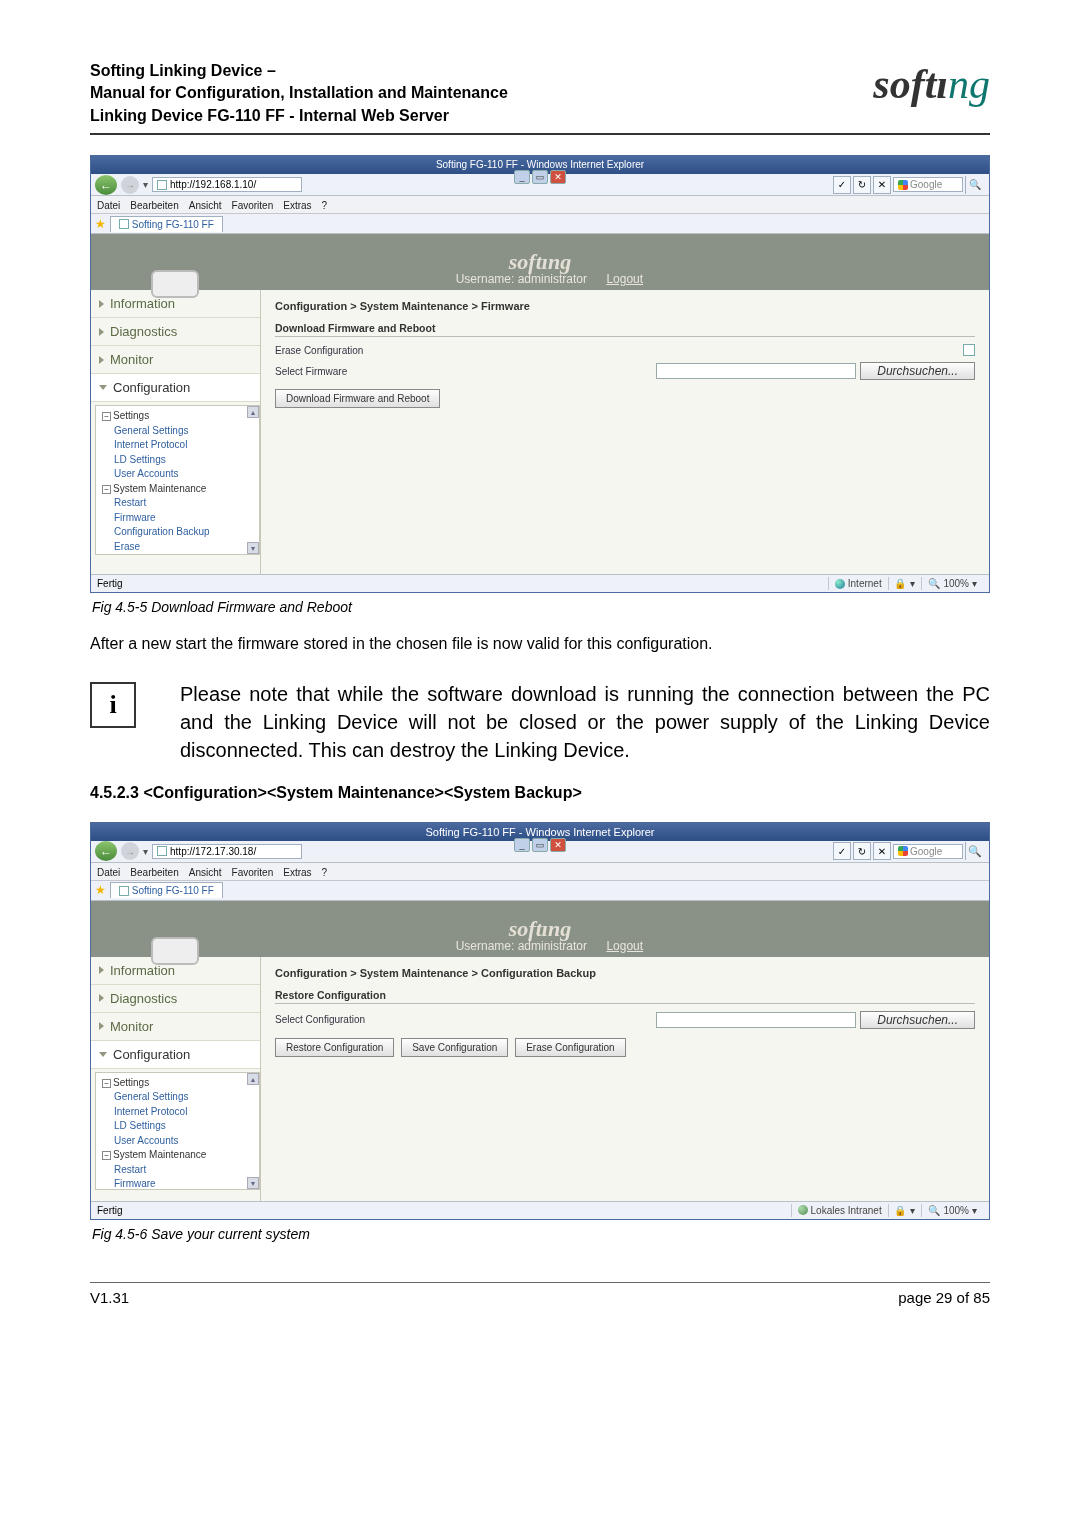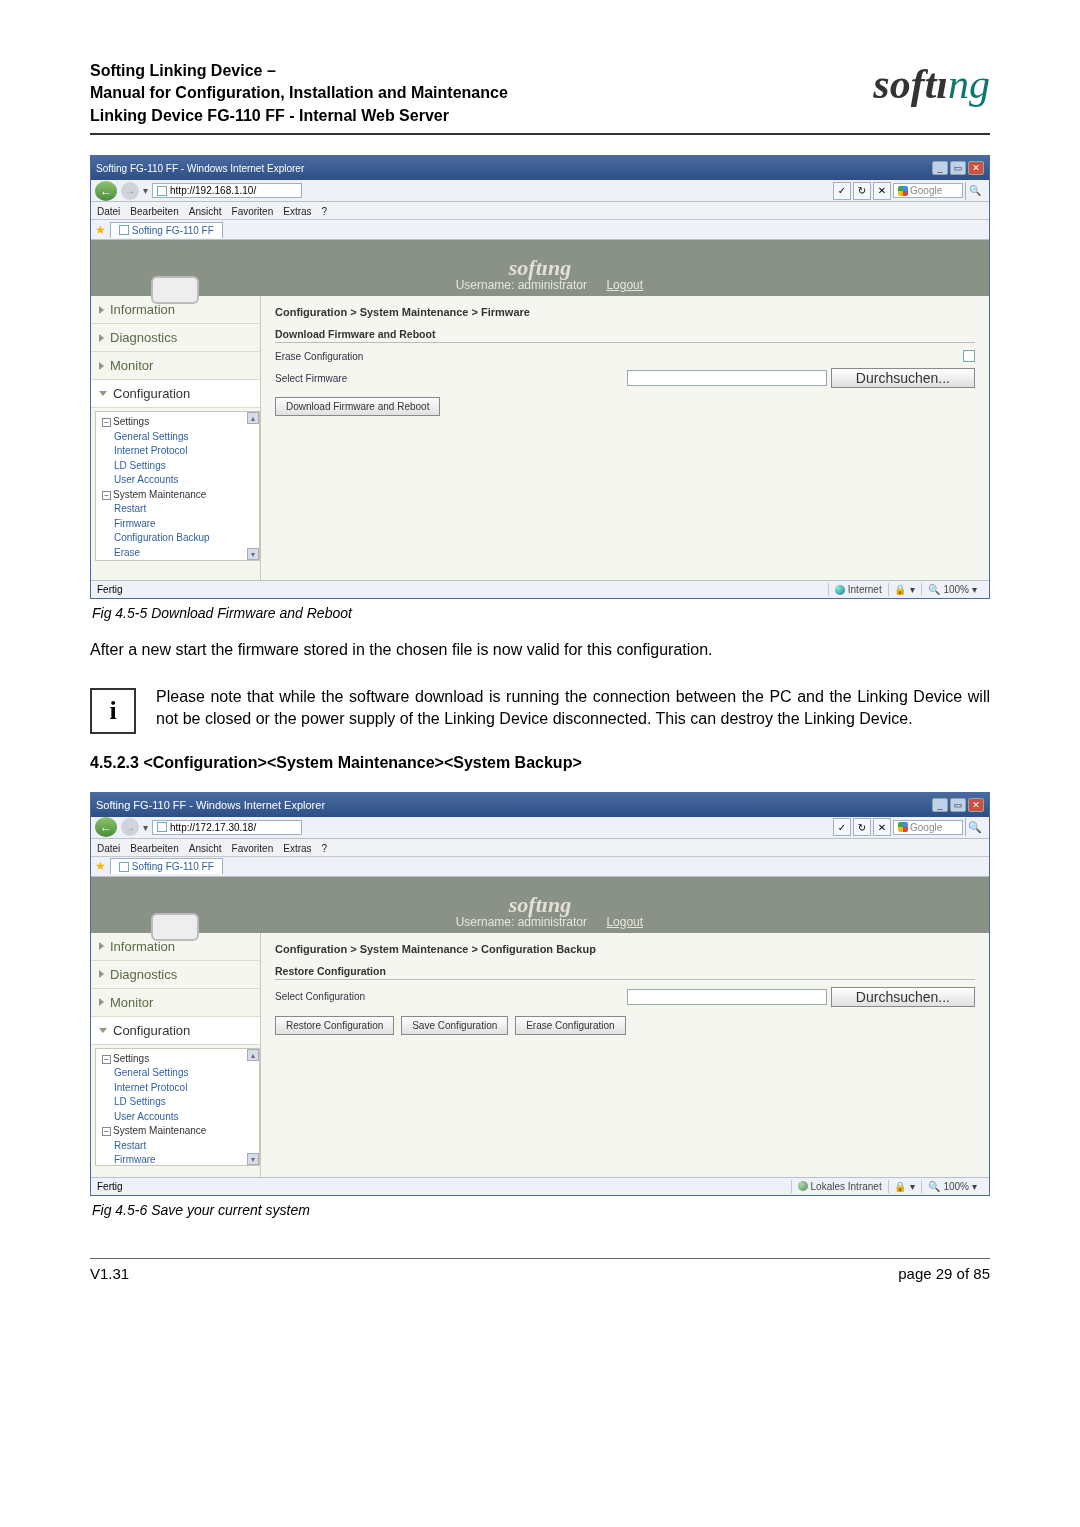--- a/index.html
+++ b/index.html
@@ -7,21 +7,21 @@
   .page { padding: 60px 90px 40px 90px; position: relative; }
   .header-area { display: flex; justify-content: space-between; align-items: flex-start; }
   .header-text { font-weight: bold; font-size: 16px; line-height: 1.4; }
   .logo-softing { font-family: Georgia, serif; font-size: 42px; font-weight: bold; font-style: italic; color: #333; }
   .logo-softing .g { color: #0f766e; font-weight: normal; }
   .header-rule { border: none; border-top: 2px solid #333; margin-top: 6px; margin-bottom: 12px; }
 
   
   .ie-window { border: 1px solid #4a6aa0; margin: 20px 0 6px 0; font-size: 10px; font-family: Tahoma, Arial, sans-serif; background: #fff; }
   .ie-window.small { font-size: 11px; }
-  .ie-titlebar { background: linear-gradient(#4a6aa0, #2d4f86); color: #fff; padding: 3px 5px; display: flex; justify-content: space-between; align-items: center; height: 24px; }
+  .ie-titlebar { background: linear-gradient(#4a6aa0, #2d4f86); color: #fff; padding: 3px 5px; display: flex; justify-content: space-between; align-items: center; height: 18px; flex-direction: column; }
   .ie-titlebar .btns { display: flex; gap: 2px; }
   .ie-titlebar .btn { width: 16px; height: 14px; background: #c0d0e8; border: 1px solid #8aa; border-radius: 2px; display: inline-flex; align-items: center; justify-content: center; font-size: 9px; color: #333; }
   .ie-titlebar .btn.close { background: #d05040; color: #fff; }
   .ie-nav { background: #eef2f8; border-bottom: 1px solid #b8c0c8; padding: 3px 4px; display: flex; align-items: center; gap: 4px; height: 22px; }
   .nav-arrow { width: 22px; height: 20px; border-radius: 50%; background: linear-gradient(#8cc46c, #4a8c3c); color: #fff; display: inline-flex; align-items: center; justify-content: center; font-size: 12px; }
   .nav-arrow.fwd { background: #d0d4da; color: #888; width: 18px; height: 18px; font-size: 10px; }
   .addr { border: 1px solid #a0b0c0; background: #fff; flex: 0 0 auto; padding: 1px 4px; display: inline-flex; align-items: center; gap: 3px; font-size: 10px; width: 150px; }
   .addr .iepage { width: 10px; height: 10px; background: #fff; border: 1px solid #7aa; display: inline-block; }
   .ie-nav .spacer { flex: 1; }
   .ie-nav .toolbox { display: flex; align-items: center; gap: 2px; }
@@ -57,33 +57,33 @@
   .tree .exp { display: inline-block; width: 9px; height: 9px; border: 1px solid #888; text-align: center; line-height: 7px; font-size: 8px; margin-right: 2px; background: #fff; }
 
   .main { flex: 1; padding: 10px 14px; font-size: 10.5px; color: #333; background: #f6f6f0; }
   .breadcrumb { font-size: 11px; font-weight: bold; color: #333; margin-bottom: 10px; }
   .panel-title { font-weight: bold; border-bottom: 1px solid #bbb; padding-bottom: 2px; margin-bottom: 4px; }
   .form-row { display: flex; align-items: center; font-size: 10px; padding: 3px 0; }
   .form-row .lbl { flex: 0 0 200px; color: #334; }
   .form-row .ctl { flex: 1; display: flex; justify-content: flex-end; align-items: center; gap: 4px; }
   .chk { width: 12px; height: 12px; border: 1px solid #7aa; background: #fff; display: inline-block; }
   .fileinput { border: 1px solid #9aa; background: #fff; height: 16px; width: 200px; }
-  .btn-std { border: 1px solid #888; background: linear-gradient(#fefefe,#e0e0e0); padding: 1px 24px; font-size: 14px; cursor: pointer; }
+  .btn-std { border: 1px solid #888; background: linear-gradient(#fefefe,#e0e0e0); padding: 1px 16px; font-size: 12px; cursor: pointer; font-style: italic; }
   .btn-action { border: 1px solid #888; background: linear-gradient(#fefefe,#e0e0e0); padding: 3px 10px; font-size: 10px; cursor: pointer; margin-top: 6px; margin-right: 4px; display: inline-block; }
 
   .ie-status { background: #eef2f8; border-top: 1px solid #b8c0c8; display: flex; align-items: center; font-size: 10px; padding: 2px 6px; height: 18px; }
   .ie-status .spacer { flex: 1; }
   .ie-status .seg { border-left: 1px solid #c0c8d0; padding: 0 6px; height: 100%; display: inline-flex; align-items: center; gap: 3px; color: #444; }
   .globe { width: 10px; height: 10px; border-radius: 50%; background: radial-gradient(circle at 30% 30%, #8ec, #279); display: inline-block; }
 
   .fig-caption { font-style: italic; font-size: 14px; margin: 4px 0 18px 2px; }
   .body-text { font-size: 16px; line-height: 1.4; text-align: justify; margin-bottom: 24px; }
   .info-block { display: flex; align-items: flex-start; gap: 20px; margin-bottom: 20px; }
   .info-icon { border: 2px solid #333; width: 46px; height: 46px; display: flex; align-items: center; justify-content: center; font-family: Georgia, serif; font-size: 26px; font-weight: bold; flex-shrink: 0; margin-top: 2px; }
-  .info-text { font-size: 16px; line-height: 1.4; text-align: justify; }
+  .info-text { font-size: 20px; line-height: 1.4; text-align: justify; margin-left: 24px; }
   .sec-heading { font-weight: bold; font-size: 16px; margin: 6px 0 12px 0; }
 
   .footer-rule { border: none; border-top: 1px solid #666; margin-top: 40px; }
   .footer { display: flex; justify-content: space-between; font-size: 15px; padding-top: 6px; }
 </style>
 </head>
 <body>
 
 <div class="page">
 

